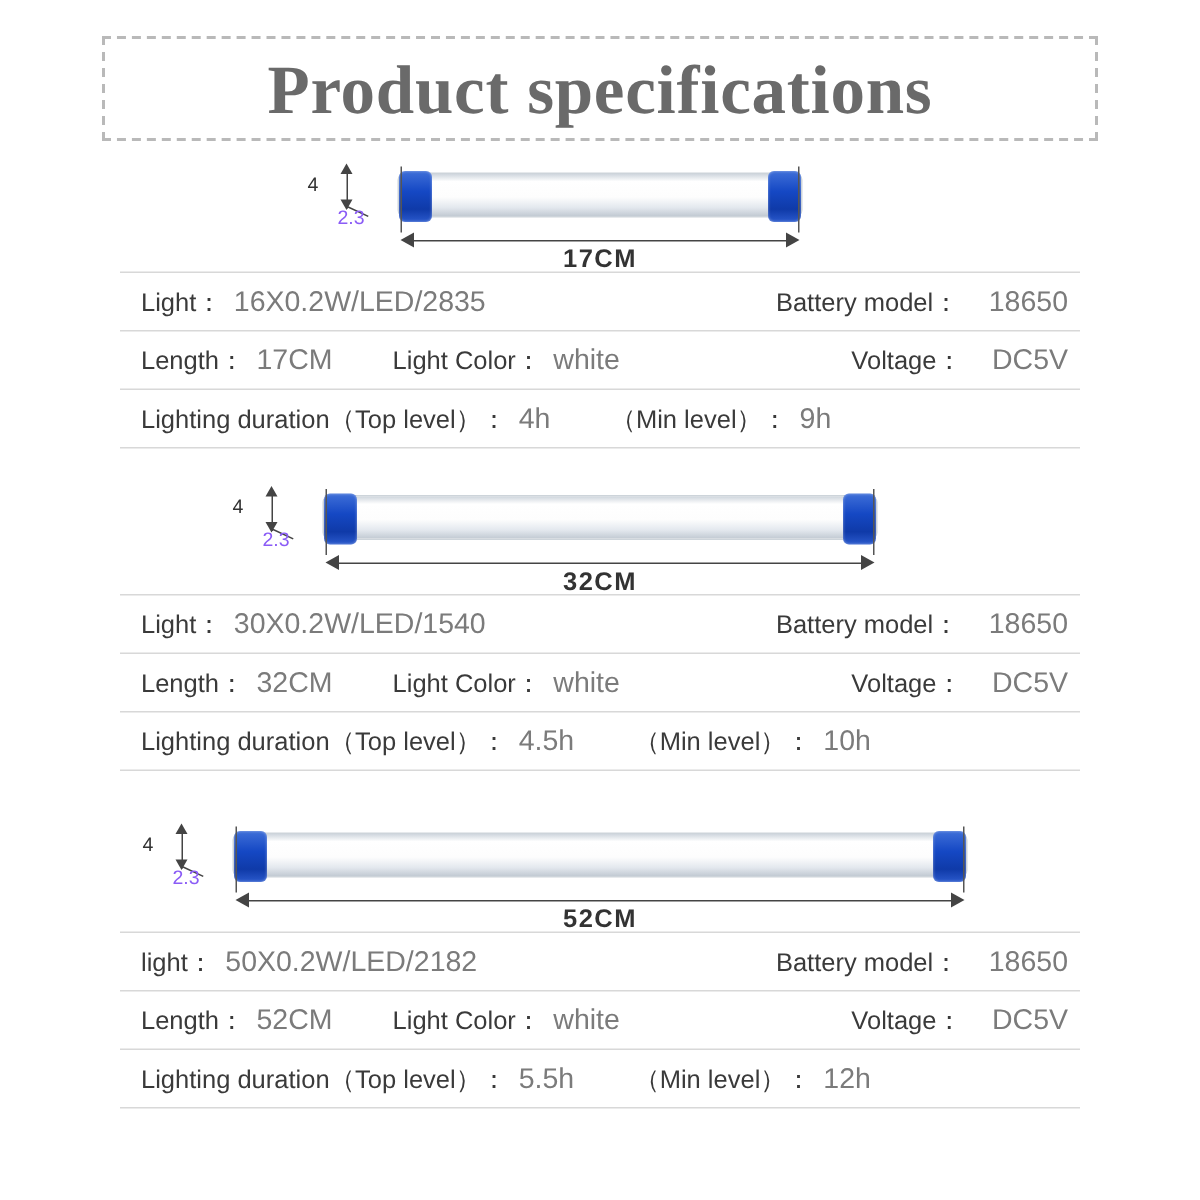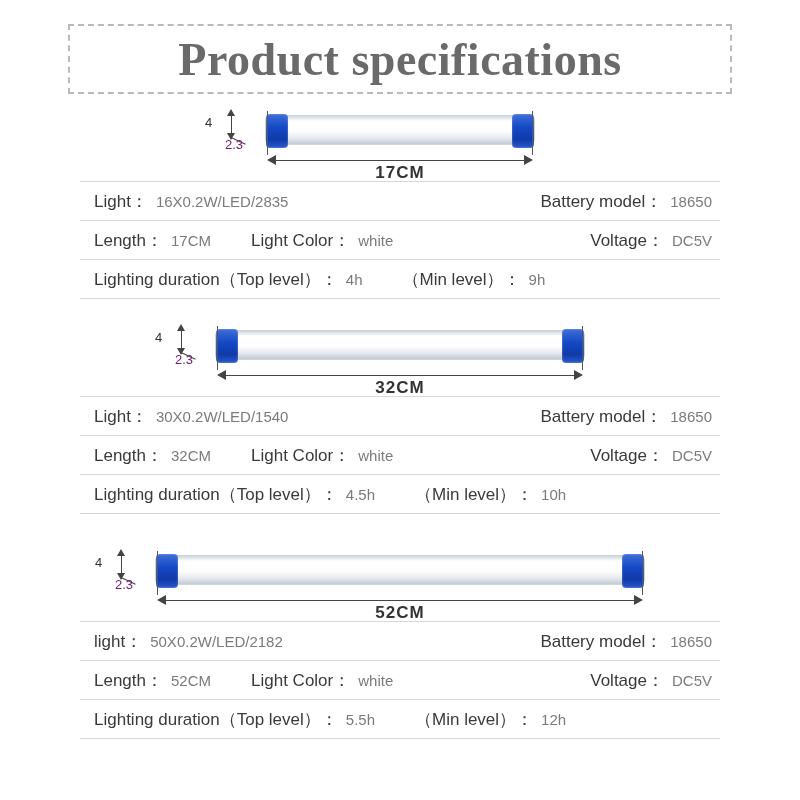--- a/index.html
+++ b/index.html
@@ -175,21 +175,21 @@
     left: 2px;
     top: 6px;
     font-size: 13px;
     color: #333;
   }
   .dim-small .lbl-23 {
     position: absolute;
     left: 22px;
     top: 28px;
     font-size: 13px;
-    color: #701a75;
+    color: #8b5cf6;
   }
 
   
   .rows {
     width: 640px;
     margin: 0 auto;
     margin-top: 6px;
   }
   .row {
     position: relative;
@@ -206,27 +206,27 @@
     display: flex;
     align-items: baseline;
     white-space: nowrap;
   }
   .lbl {
     color: #3a3a3a;
     font-size: 17px;
   }
   .val {
     color: #7b7b7b;
-    font-size: 15px;
+    font-size: 19px;
     margin-left: 8px;
   }
   .spacer { flex: 1 1 auto; }
   .gap-mid { width: 40px; }
   .pad-l { padding-left: 14px; }
-  .pad-r { padding-right: 8px; }
+  .pad-r { padding-right: 8px; gap: 12px; }
 </style>
 </head>
 <body>
 
 <div class="page">
 
   <div class="title-box">
     <div class="title-text">Product specifications</div>
   </div>
 

